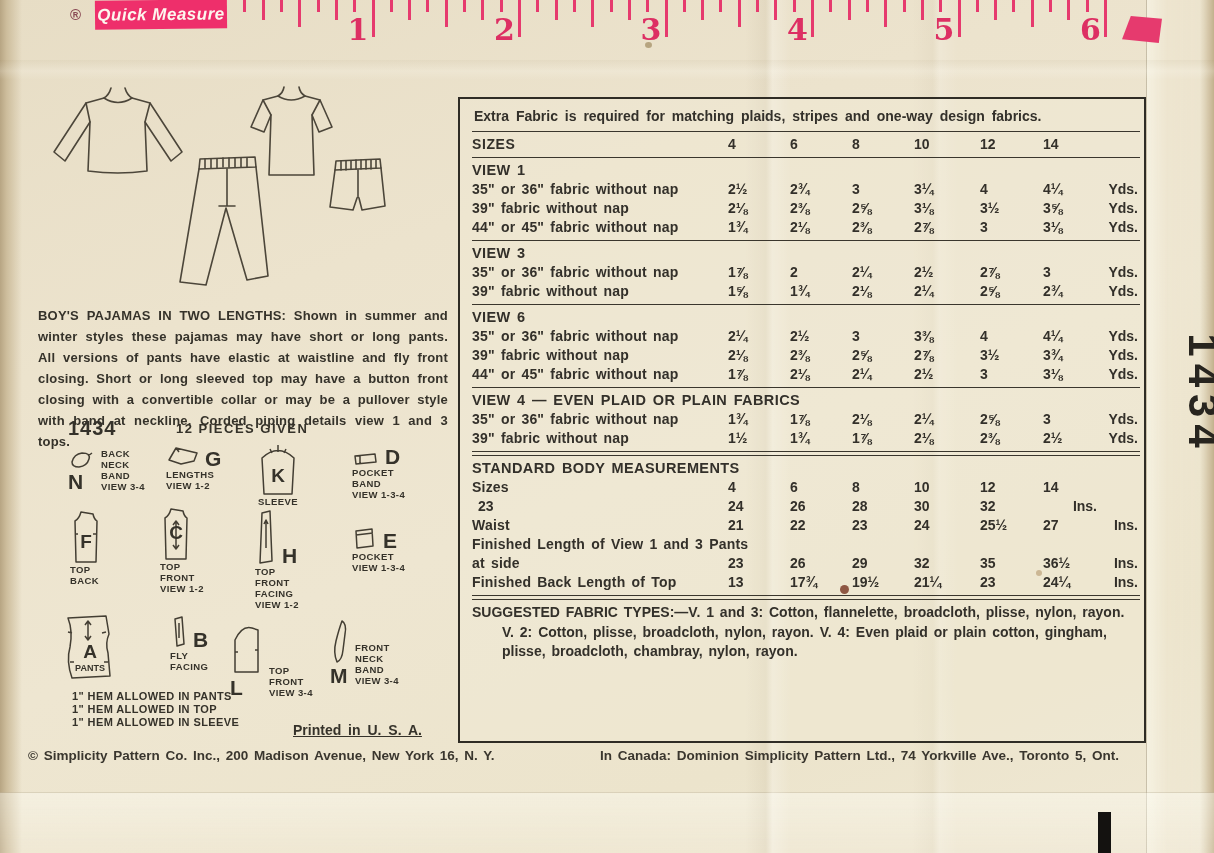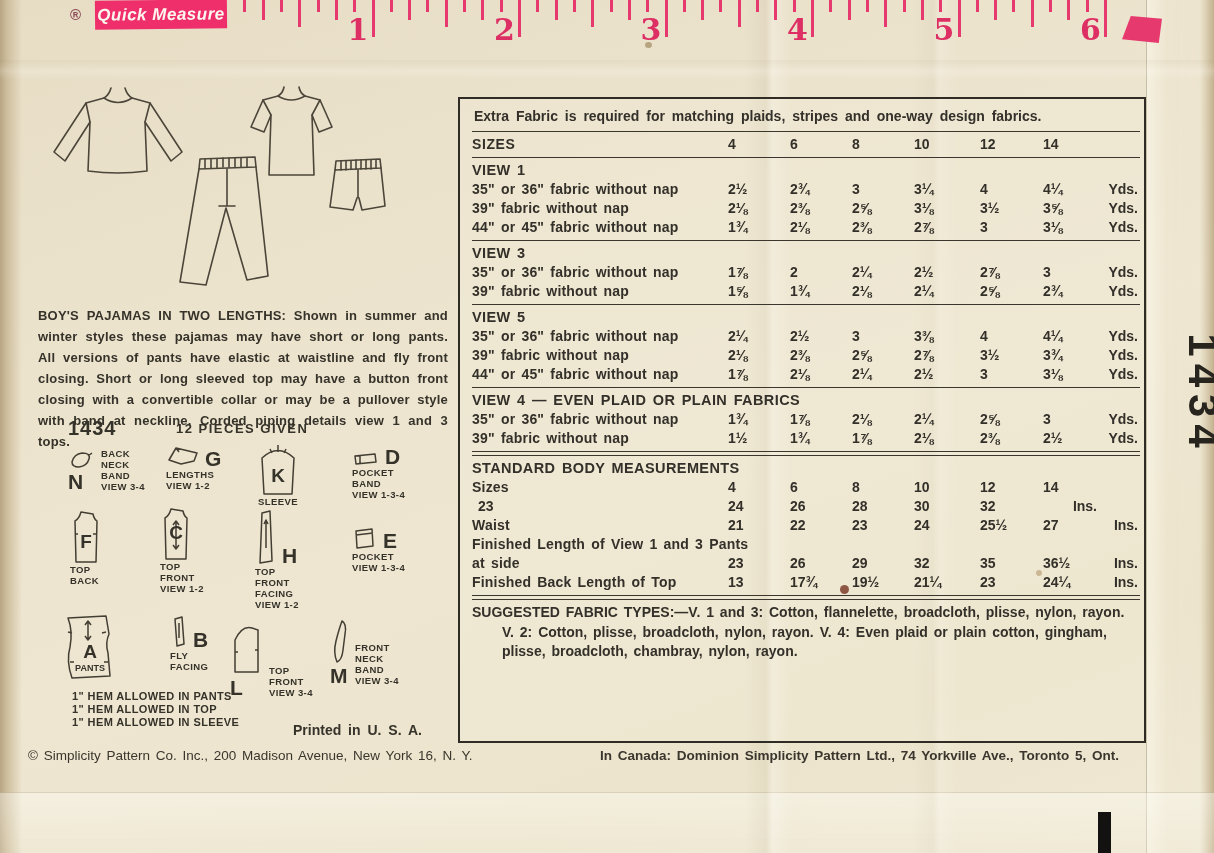--- a/index.html
+++ b/index.html
@@ -47,40 +47,40 @@
   #pieces-given{position:absolute;left:176px;top:421px;font-size:13px;font-weight:bold;color:#35322a;letter-spacing:1.5px;}
   .piece{position:absolute;color:#35322a;}
   .piece svg{display:block;}
   .piece path{fill:none;stroke:#433e33;stroke-width:1.5;stroke-linejoin:round;}
   .piece text{fill:#35322a;font-weight:bold;font-family:"Liberation Sans",sans-serif;}
   .p-letter{font-size:21px;font-weight:bold;line-height:20px;}
   .p-lines{font-size:9.5px;font-weight:bold;line-height:11px;letter-spacing:.4px;}
   .p-row{display:flex;align-items:flex-end;gap:5px;}
   #hem-notes{position:absolute;left:72px;top:690px;font-size:11px;font-weight:bold;
              line-height:13px;color:#35322a;letter-spacing:.4px;}
-  #printed{position:absolute;left:293px;top:722px;font-size:14px;font-weight:bold;color:#35322a;word-spacing:3px;}
+  #printed{position:absolute;left:293px;top:722px;font-size:14px;font-weight:bold;color:#35322a;word-spacing:3px;text-decoration:underline;}
 
   
   #fabric-table{position:absolute;left:458px;top:97px;width:688px;height:646px;
                 border:2px solid #2f2c25;box-sizing:border-box;padding:7px 4px 4px 12px;
                 background:rgba(244,238,220,.25);color:#33302a;}
   #fabric-table .intro{font-size:14px;font-weight:bold;word-spacing:3px;padding:2px 0 4px 2px;}
   .rule{border-top:1.6px solid #3a362d;margin:3px 0;}
   .t-row{display:grid;grid-template-columns:250px 62px 62px 62px 66px 63px 62px 1fr;
          align-items:baseline;line-height:19px;font-size:14px;font-weight:bold;}
   .t-row .lab{word-spacing:2px;letter-spacing:.2px;white-space:nowrap;}
   .t-row .val{padding-left:6px;}
   .t-row .unit{text-align:right;padding-right:2px;}
   .sec-title{font-size:14.5px;font-weight:bold;line-height:19px;letter-spacing:.4px;word-spacing:2px;}
   .wide-line{font-size:14px;font-weight:bold;line-height:21px;word-spacing:2px;letter-spacing:.2px;}
   .para{font-size:14px;font-weight:bold;line-height:19.5px;word-spacing:2px;
         padding-left:30px;text-indent:-30px;}
 
   
-  #footer-left{position:absolute;left:28px;top:748px;font-size:13.5px;font-weight:normal;color:#3a362e;word-spacing:2px;}
+  #footer-left{position:absolute;left:28px;top:748px;font-size:13.5px;font-weight:bold;color:#3a362e;word-spacing:2px;}
   #footer-right{position:absolute;left:600px;top:748px;font-size:13.5px;font-weight:bold;color:#3a362e;word-spacing:2px;}
 
   
   #flap-num{position:absolute;left:1142px;top:370px;font-size:42px;font-weight:bold;color:#28251f;
             letter-spacing:7px;transform:rotate(90deg);transform-origin:center;white-space:nowrap;}
   #reg-black{position:absolute;left:1098px;top:812px;width:13px;height:41px;background:#141210;}
 </style>
 </head>
 <body>
 
@@ -405,21 +405,21 @@
         <span class="lab">39" fabric without nap</span>
         <span class="val">1⅝</span>
         <span class="val">1¾</span>
         <span class="val">2⅛</span>
         <span class="val">2¼</span>
         <span class="val">2⅝</span>
         <span class="val">2¾</span>
         <span class="unit">Yds.</span>
       </div>
       <div class="rule"></div>
-      <div class="sec-title">VIEW 5</div>
+      <div class="sec-title">VIEW 6</div>
       <div class="t-row">
         <span class="lab">35" or 36" fabric without nap</span>
         <span class="val">2¼</span>
         <span class="val">2½</span>
         <span class="val">3</span>
         <span class="val">3⅜</span>
         <span class="val">4</span>
         <span class="val">4¼</span>
         <span class="unit">Yds.</span>
       </div>

